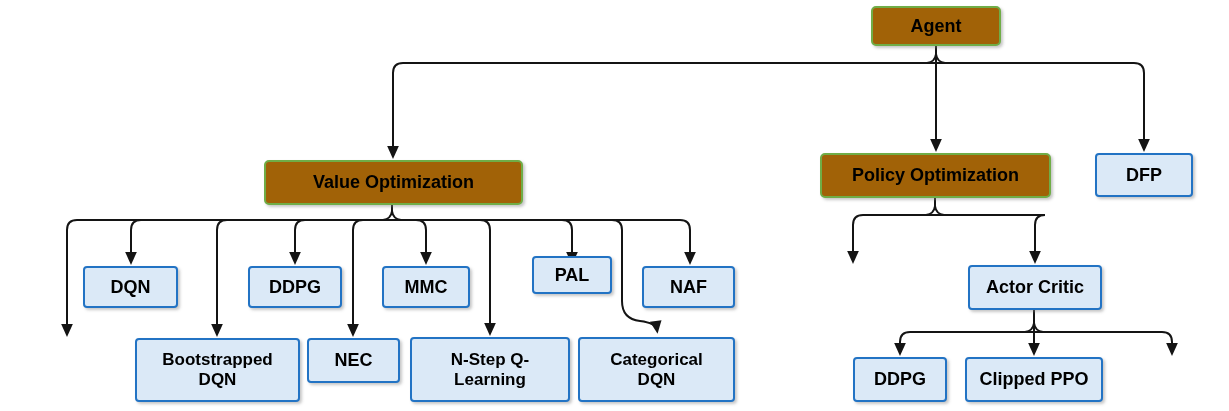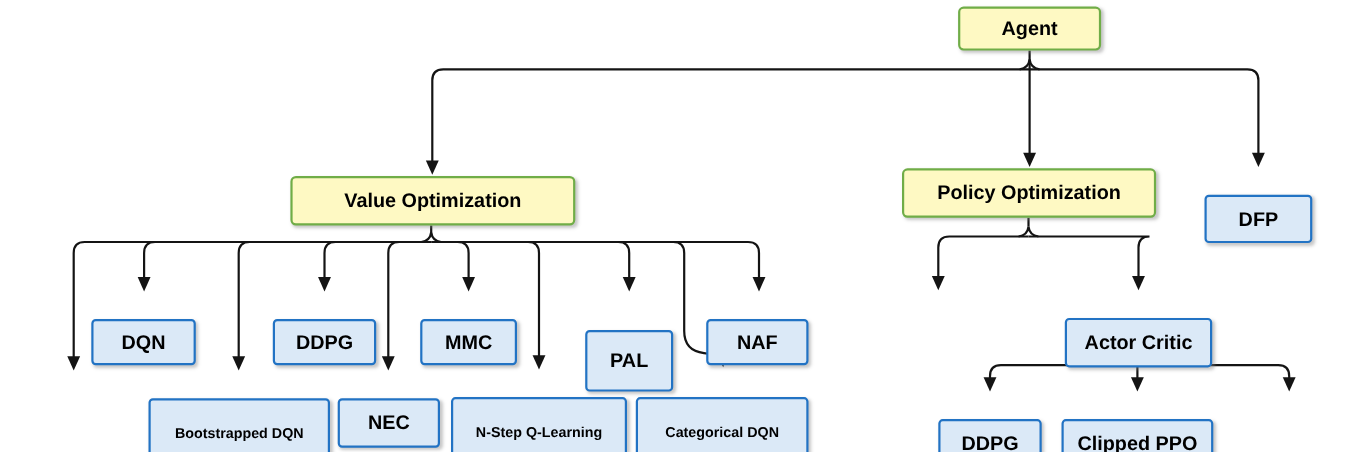--- a/index.html
+++ b/index.html
@@ -29,33 +29,32 @@
     justify-content: center;
     text-align: center;
     font-weight: 700;
     color: #000000;
     font-size: 18px;
     line-height: 1.15;
     white-space: nowrap;
     box-shadow: 2px 2px 3px rgba(130,130,130,0.45);
   }
   .node.green {
-    background: #fef9c3;
+    background: #a16207;
     border: 2.5px solid #70ad47;
     border-radius: 5px;
   }
   .node.blue {
     background: #dbe9f7;
     border: 2.5px solid #2273c4;
     border-radius: 4px;
-    margin-top: 24px;
   }
   .node.two-line {
     white-space: normal;
-    font-size: 13px;
+    font-size: 17px;
     padding: 16px 20px;
   }
 </style>
 </head>
 <body>
 
 <div id="canvas">
 
   <svg id="edges" viewBox="0 0 1229 411" xmlns="http://www.w3.org/2000/svg">
     <defs>
@@ -95,21 +94,21 @@
 
   <div class="node green" style="left:871px; top:6px; width:130px; height:40px">Agent</div>
 
   <div class="node green" style="left:264px; top:160px; width:259px; height:45px">Value Optimization</div>
   <div class="node green" style="left:820px; top:153px; width:231px; height:45px">Policy Optimization</div>
   <div class="node blue" style="left:1095px; top:153px; width:98px; height:44px">DFP</div>
 
   <div class="node blue" style="left:83px; top:266px; width:95px; height:42px">DQN</div>
   <div class="node blue" style="left:248px; top:266px; width:94px; height:42px">DDPG</div>
   <div class="node blue" style="left:382px; top:266px; width:88px; height:42px">MMC</div>
-  <div class="node blue" style="left:532px; top:276px; width:80px; height:56px">PAL</div>
+  <div class="node blue" style="left:532px; top:256px; width:80px; height:38px">PAL</div>
   <div class="node blue" style="left:642px; top:266px; width:93px; height:42px">NAF</div>
 
   <div class="node blue two-line" style="left:135px; top:338px; width:165px; height:64px">Bootstrapped DQN</div>
   <div class="node blue two-line" style="left:410px; top:337px; width:160px; height:65px">N-Step Q-Learning</div>
   <div class="node blue" style="left:307px; top:338px; width:93px; height:45px">NEC</div>
   <div class="node blue two-line" style="left:578px; top:337px; width:157px; height:65px">Categorical DQN</div>
 
   <div class="node blue" style="left:968px; top:265px; width:134px; height:45px">Actor Critic</div>
 
   <div class="node blue" style="left:853px; top:357px; width:94px; height:45px">DDPG</div>

